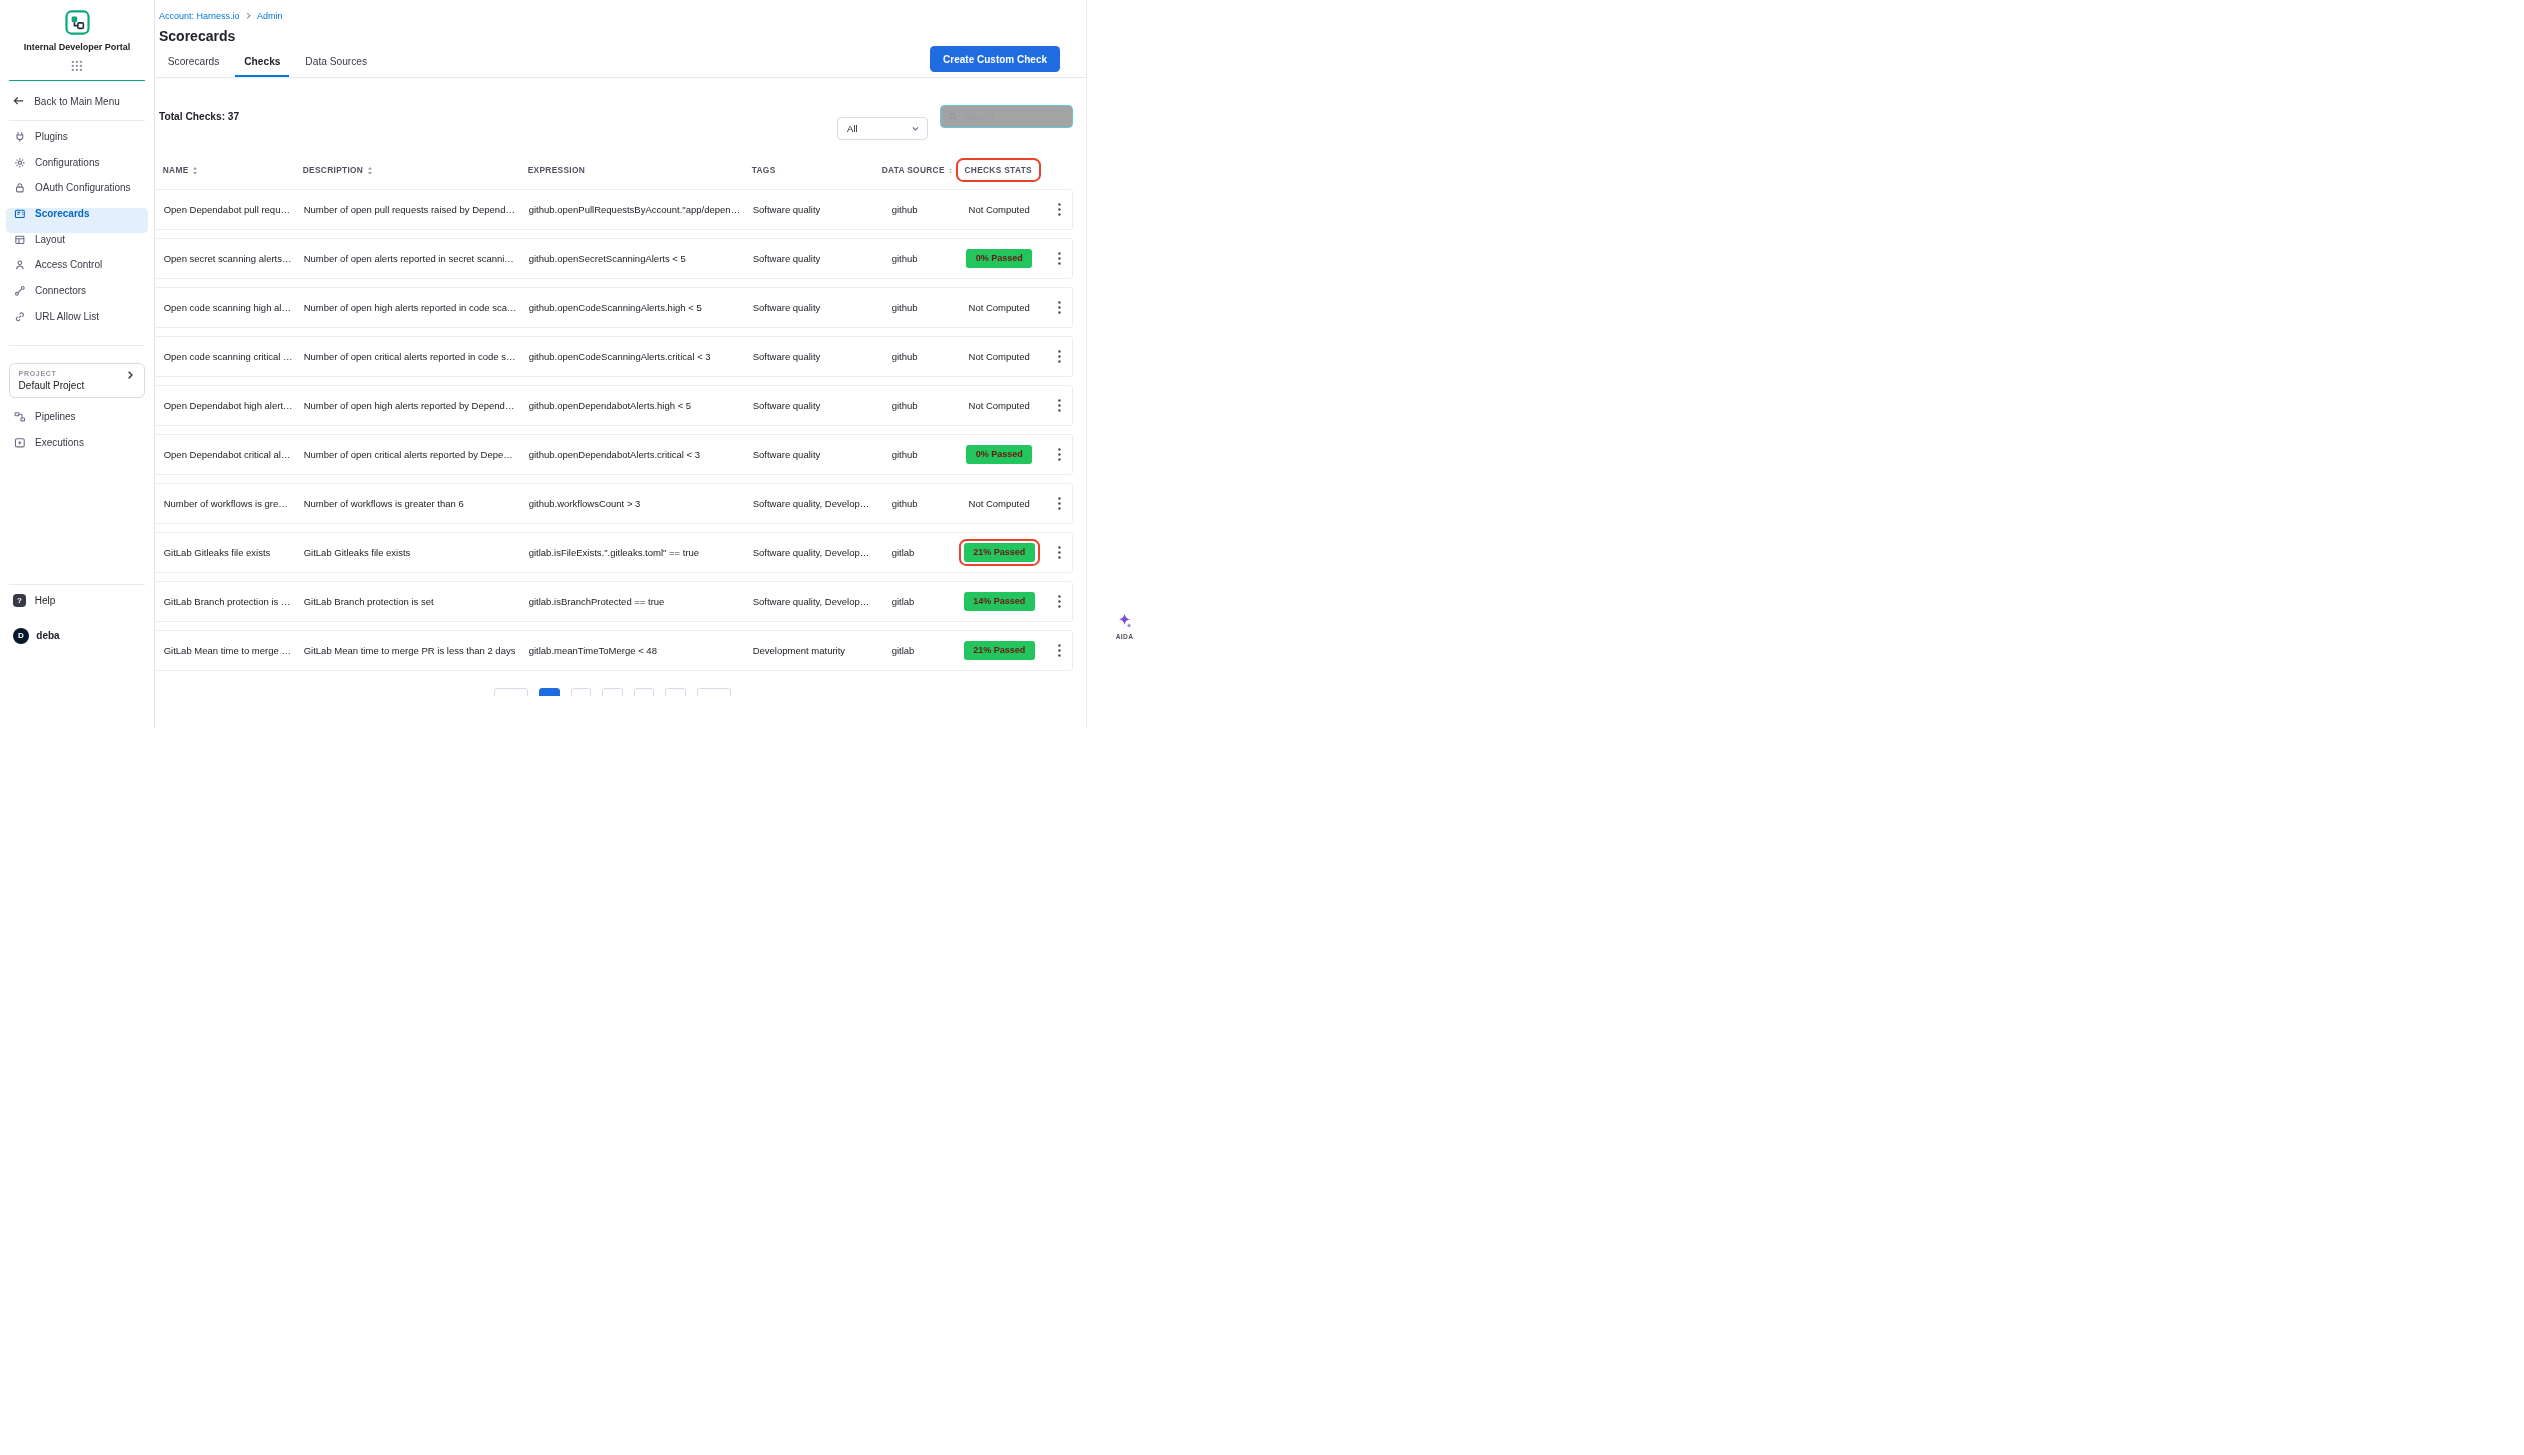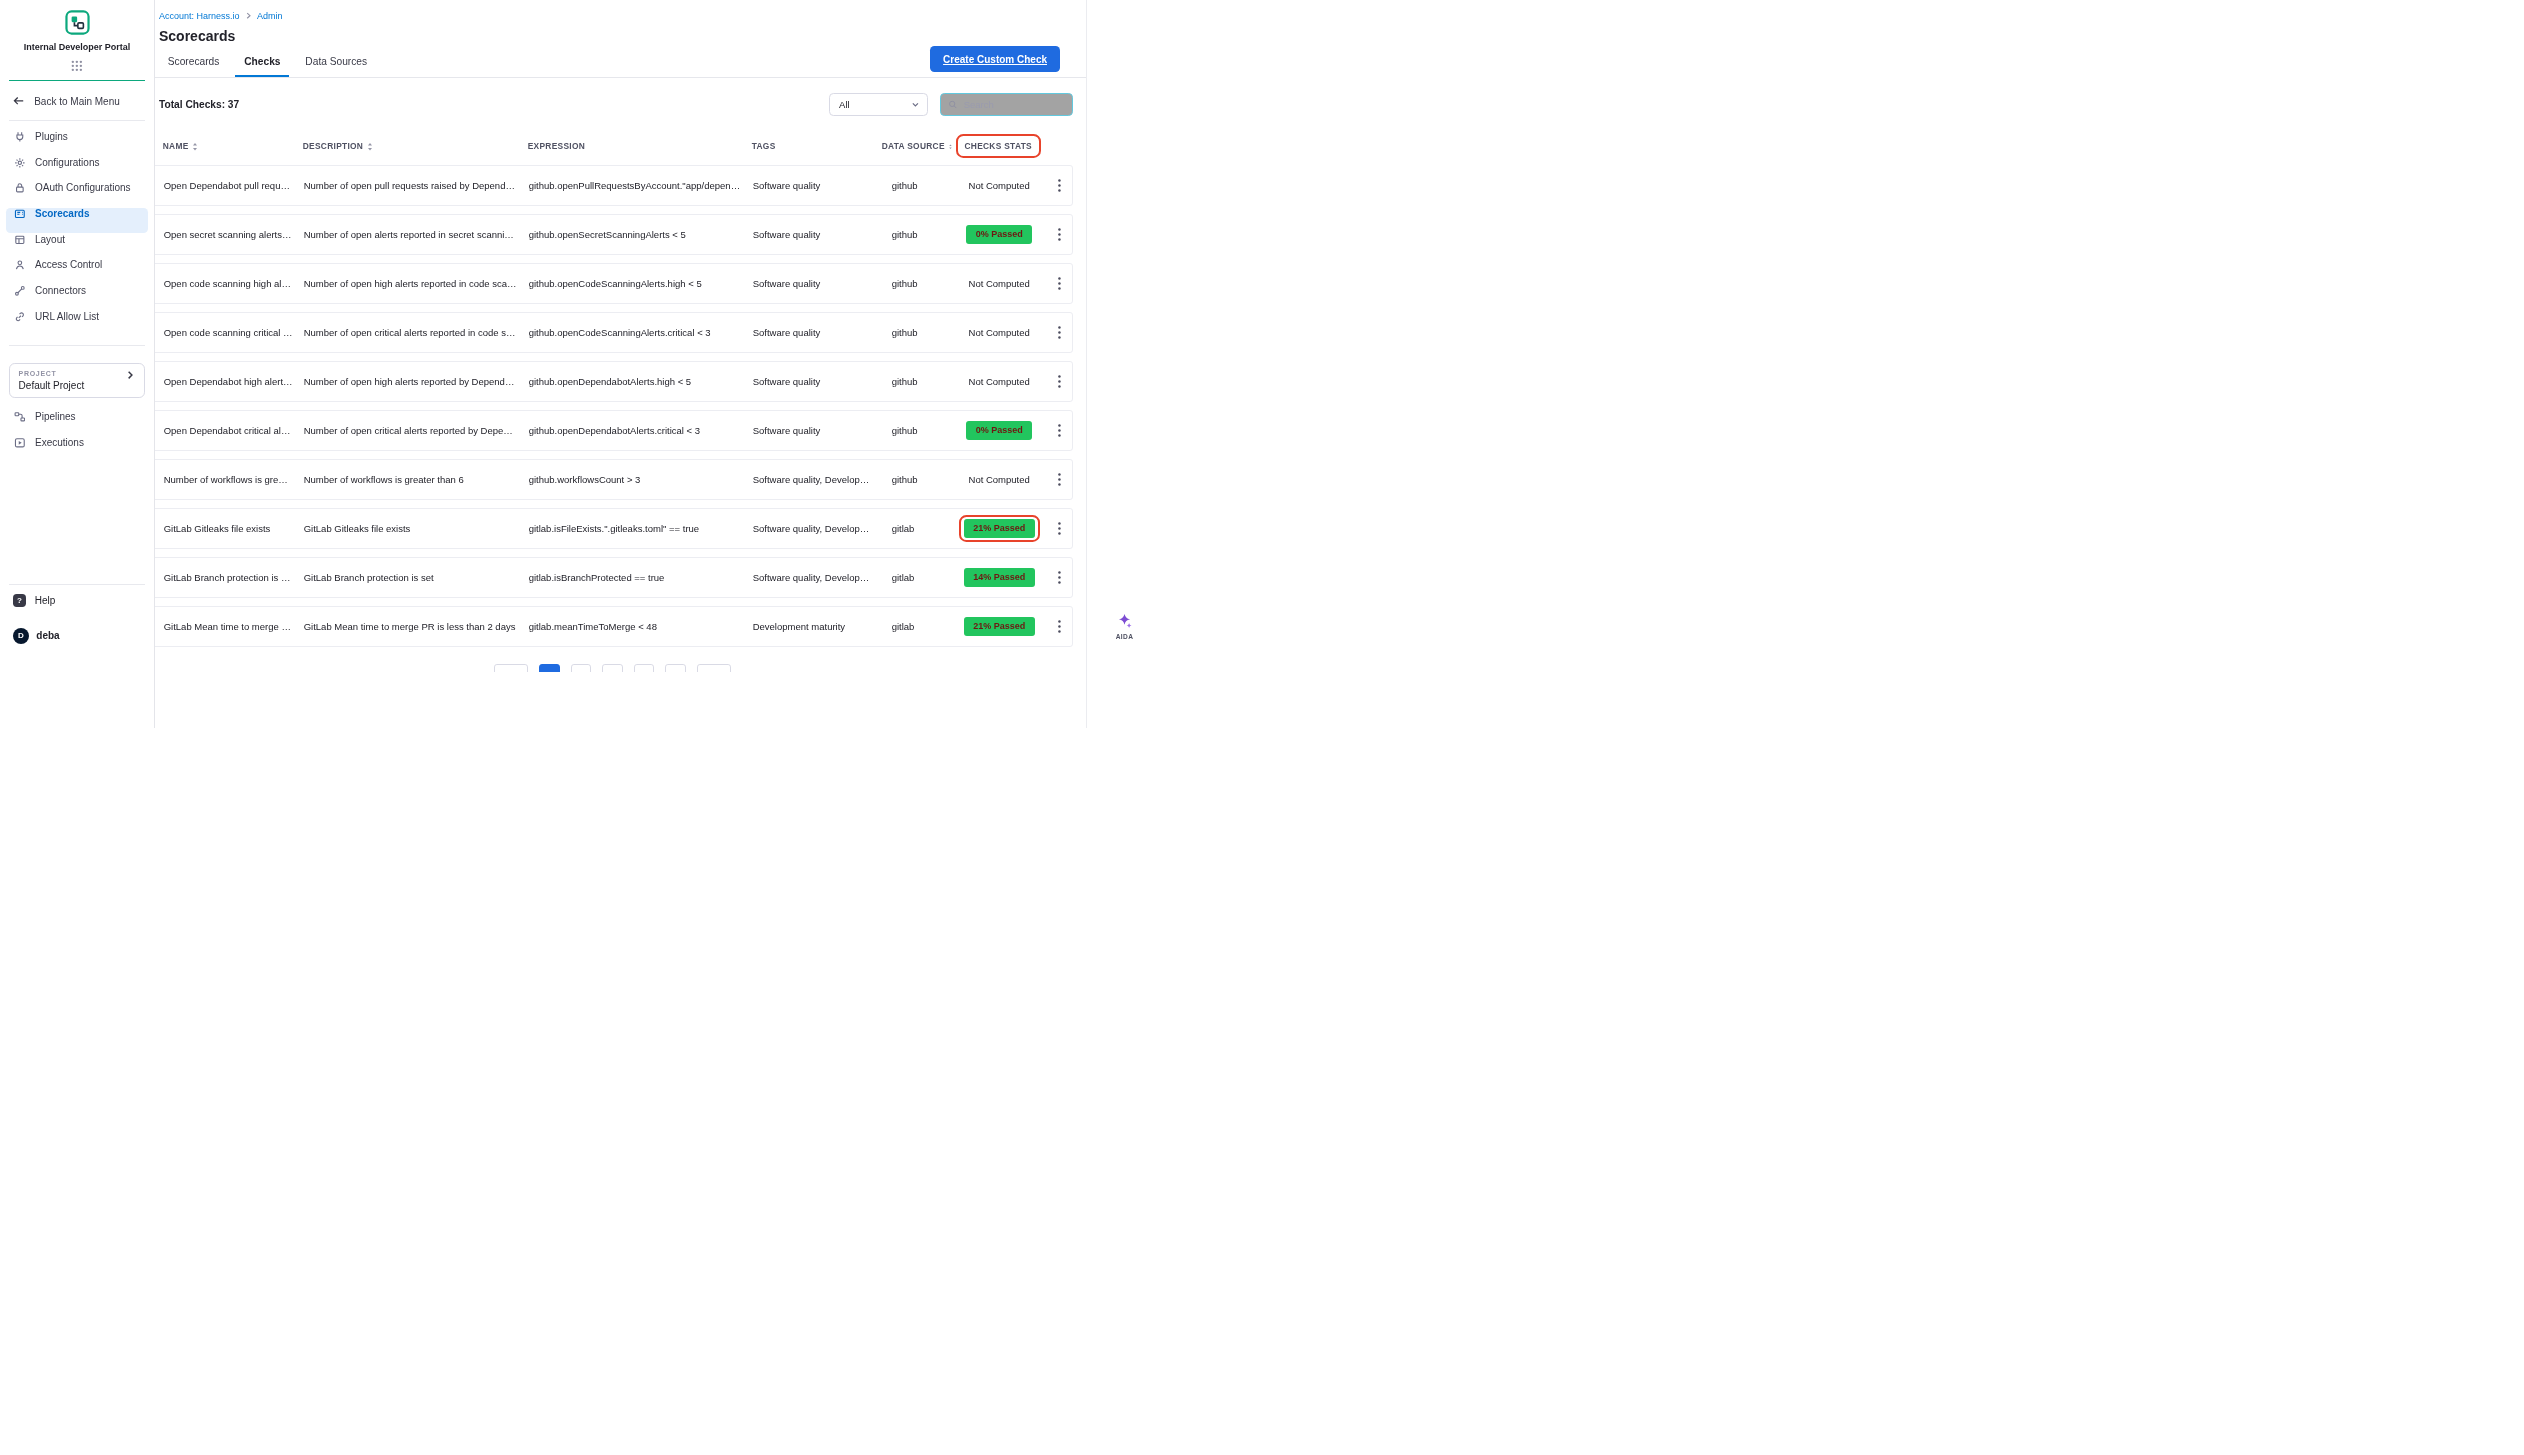--- a/index.html
+++ b/index.html
@@ -1,19 +1,19 @@
 <!DOCTYPE html>
 <html style="font-size:11.7px"><head>
 <meta charset="utf-8">
 <style>
   * { margin:0; padding:0; box-sizing:border-box; }
   html,body { width:1262px; height:728px; }
   body { font-family:"Liberation Sans",sans-serif; background:#fff; color:#22222a; overflow:hidden; position:relative; font-size:9.5px; }
   svg { display:block; }
-  button { font-family:inherit; cursor:pointer;text-decoration:underline; }
+  button { font-family:inherit; cursor:pointer; }
 
   
   .sidebar { position:absolute; left:0; top:0; width:155px; height:728px; background:#fff; border-right:0.7px solid #e4e5ea; z-index:2; }
   .logo-row { display:flex; align-items:center; gap:6.6px; margin:10.2px 8.8px 0; padding-bottom:8px; border-bottom:1.5px solid #0ca87d;flex-direction:column; }
   .logo-title { font-size:9px; font-weight:bold; line-height:1.3; color:#22222a; flex:1; }
   .divider { height:0.7px; background:#e8e9ee; margin:0 8.8px; }
   .back-row { display:flex; align-items:center; gap:9.5px; padding:14.6px 11.7px 13px 13px; font-size:10px; color:#383946; cursor:pointer; }
   .nav { padding:10.2px 5.8px 8.8px; }
   .nav-item { display:flex; gap:9.5px; height:25px; margin-bottom:0.7px; padding:0 8px; border-radius:4.4px; font-size:10px; color:#383946; cursor:pointer; white-space:nowrap; }
   .nav-item svg { color:#6b6d85; flex:none; }
@@ -38,21 +38,21 @@
   .page-title { padding:6.6px 0 0 19px; font-size:14px; font-weight:bold; color:#22222a; }
   .tabs-row { display:flex; align-items:flex-end; justify-content:space-between; padding:0 26px 0 19px; border-bottom:0.7px solid #e6e7ec; margin-top:2.9px; }
   .tabs { display:flex; gap:7.3px; }
   .tab { padding:9.5px 8.8px 8px; font-size:10.2px; color:#383946; border-bottom:2.2px solid transparent; cursor:pointer; }
   .tab.active { color:#22222a; font-weight:bold; border-bottom-color:#0278d5; }
   .create-btn { margin-bottom:5.1px; height:25.6px; padding:0 13px; background:#1f6be0; color:#fff; font-weight:bold; font-size:10px; border:none; border-radius:4.4px; }
 
   .toolbar { display:flex; align-items:center; padding:14.6px 13px 11.7px 19px; }
   .total { font-size:10.2px; font-weight:bold; color:#22222a; }
   .toolbar .spacer { flex:1; }
-  .select { width:99px; height:23.4px; border:0.7px solid #d9dae5; border-radius:4.4px; background:#fff; display:flex; align-items:center; padding:0 7.3px 0 8.8px; font-size:9.5px; color:#22222a; margin-right:11.7px; cursor:pointer; }
+  .select { width:91px; height:23.4px; border:0.7px solid #d9dae5; border-radius:4.4px; background:#fff; display:flex; align-items:center; padding:0 7.3px 0 8.8px; font-size:9.5px; color:#22222a; margin-right:11.7px; cursor:pointer;margin-top:24px; }
   .select svg { margin-left:auto; }
   .search { width:133px; height:23.4px; border:0.7px solid #61c9df; border-radius:4.4px; background:#a3a3a3; display:flex; align-items:center; padding:0 7.3px; gap:5.8px; }
   .search input { border:none; outline:none; width:100%; font-size:9.5px; color:#22222a; font-family:inherit; background:transparent; }
   .search input::placeholder { color:#9a9bae; }
 
   
   .table-wrap { margin:0 13px 0 11.7px; }
   .grid { display:grid; grid-template-columns:140px 225px 224px 130px 82px 91px 30px; align-items:center; }
   .thead { height:37px; }
   .th { font-size:8.4px; font-weight:bold; color:#4f5162; letter-spacing:0.3px; padding-left:11px; display:flex; align-items:center; gap:2.9px; white-space:nowrap; }

